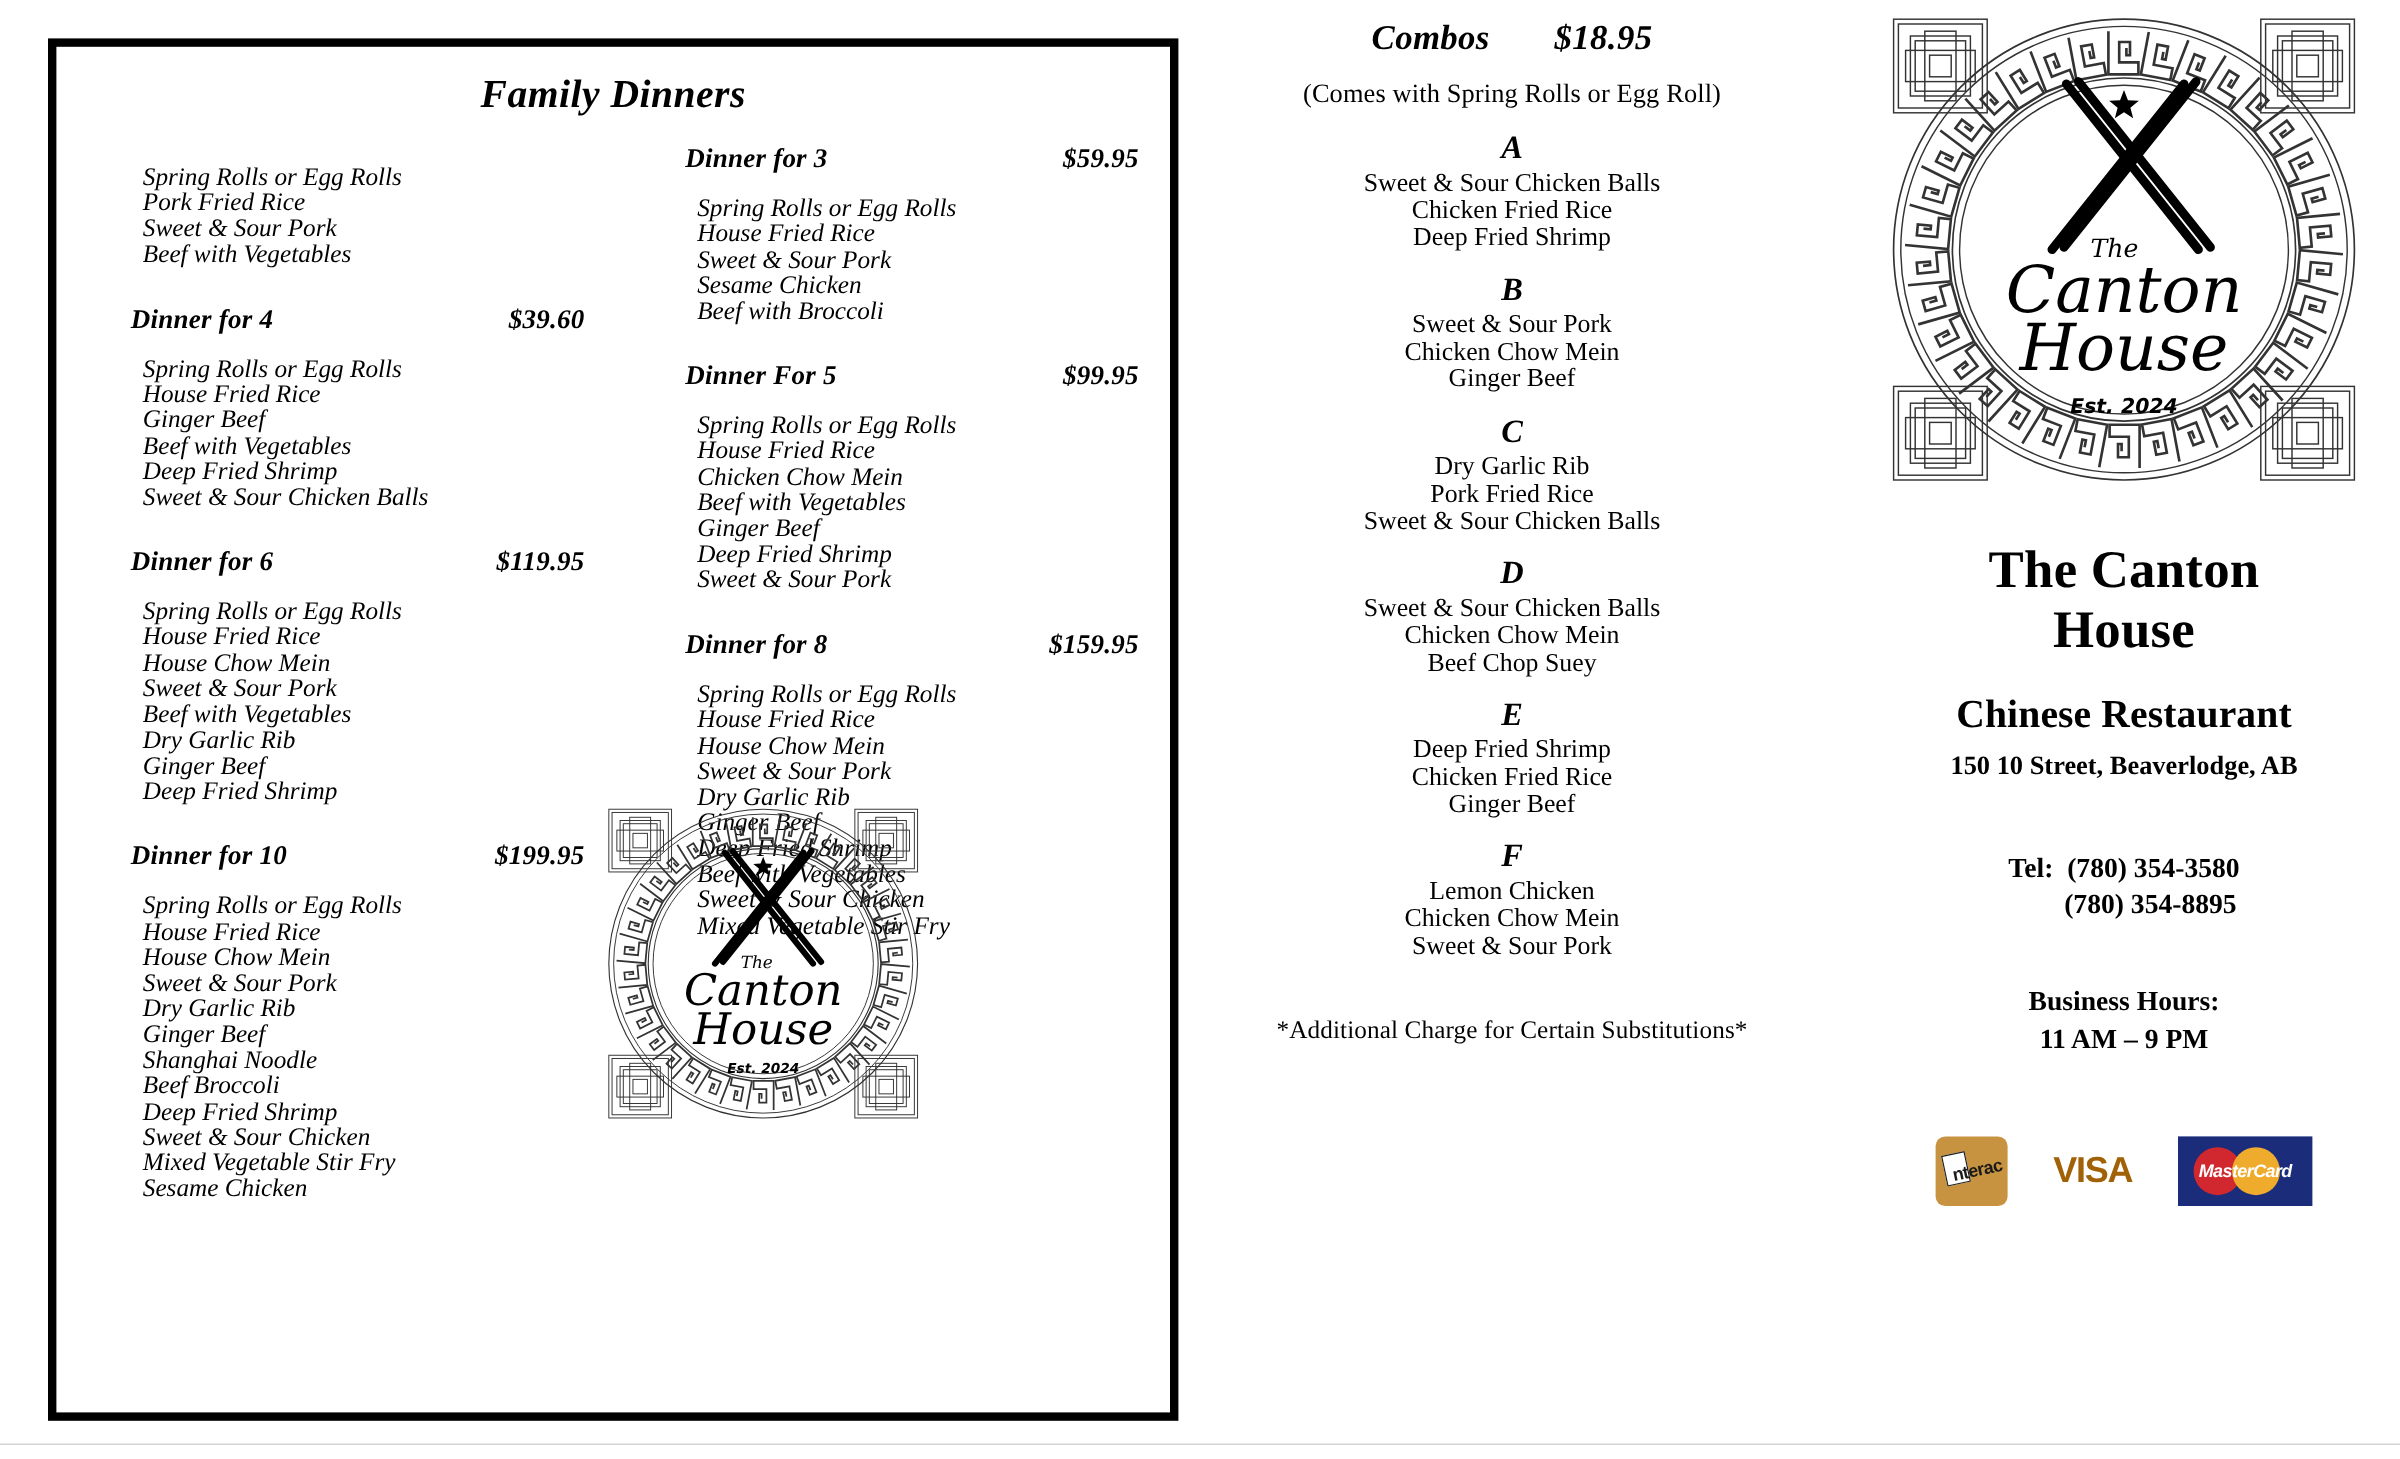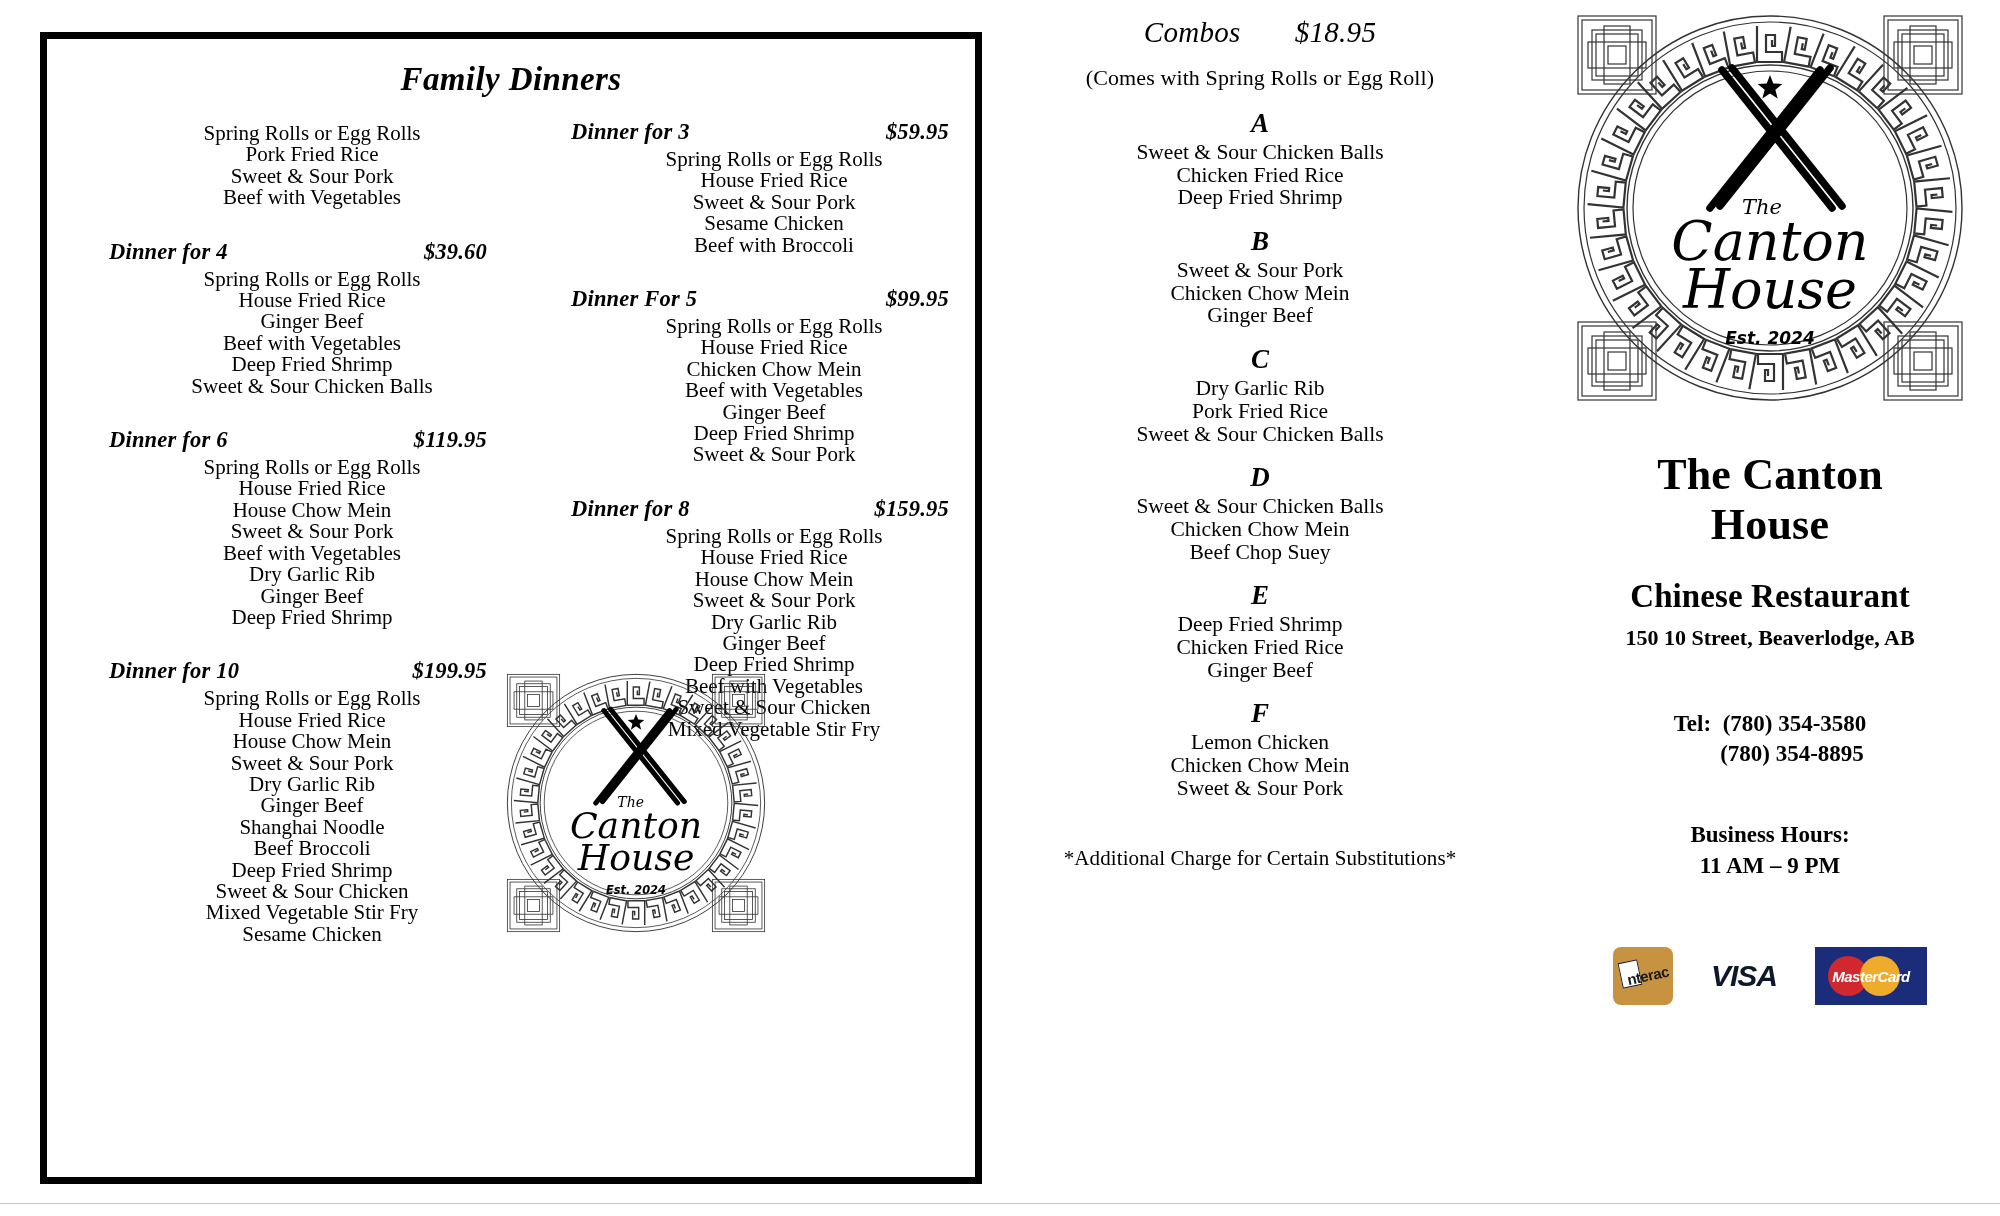--- a/index.html
+++ b/index.html
@@ -50,25 +50,26 @@
     justify-content: space-between;
     align-items: baseline;
     font-weight: bold;
     font-style: italic;
     font-size: 22.5px;
     padding: 0 18px 0 4px;
     letter-spacing: .2px;
   }
   .dinner-head .price { font-weight: bold; font-style: italic; }
   .dinner-items {
-    text-align: center;
+    text-align: left;
     font-size: 21px;
     line-height: 1.02;
-    margin-top: 4px;
+    margin-top: 18px;
     padding-left: 14px;
+    font-style: italic;
   }
   .dinner-items div { white-space: nowrap; }
 
   
   .panel-logo {
     position: absolute;
     left: 455px;
     top: 630px;
     width: 268px;
     height: 268px;
@@ -77,21 +78,21 @@
   
   .combos {
     position: absolute;
     left: 1030px;
     top: 16px;
     width: 460px;
     text-align: center;
   }
   .combos-title {
     font-size: 29px;
-    font-weight: normal;
+    font-weight: bold;
     font-style: italic;
     display: flex;
     justify-content: center;
     gap: 54px;
     letter-spacing: .3px;
   }
   .combos-sub {
     font-size: 22px;
     margin-top: 16px;
     letter-spacing: .1px;
@@ -190,23 +191,22 @@
     position: absolute;
     left: 7px; top: 14px;
     width: 18px; height: 24px;
     background: #fff;
     border: 1.5px solid #222;
     transform: rotate(-12deg);
   }
   .pay-visa {
     font-family: "Liberation Sans", sans-serif;
     font-weight: bold;
-    font-style: italic;
     font-size: 30px;
-    color: #0f172a;
+    color: #a16207;
     letter-spacing: -1px;
   }
   .pay-mc {
     width: 112px; height: 58px;
     background: #1b2c7a;
     position: relative;
     display: flex; align-items: center; justify-content: center;
   }
   .pay-mc .c1, .pay-mc .c2 {
     position: absolute; top: 9px;

